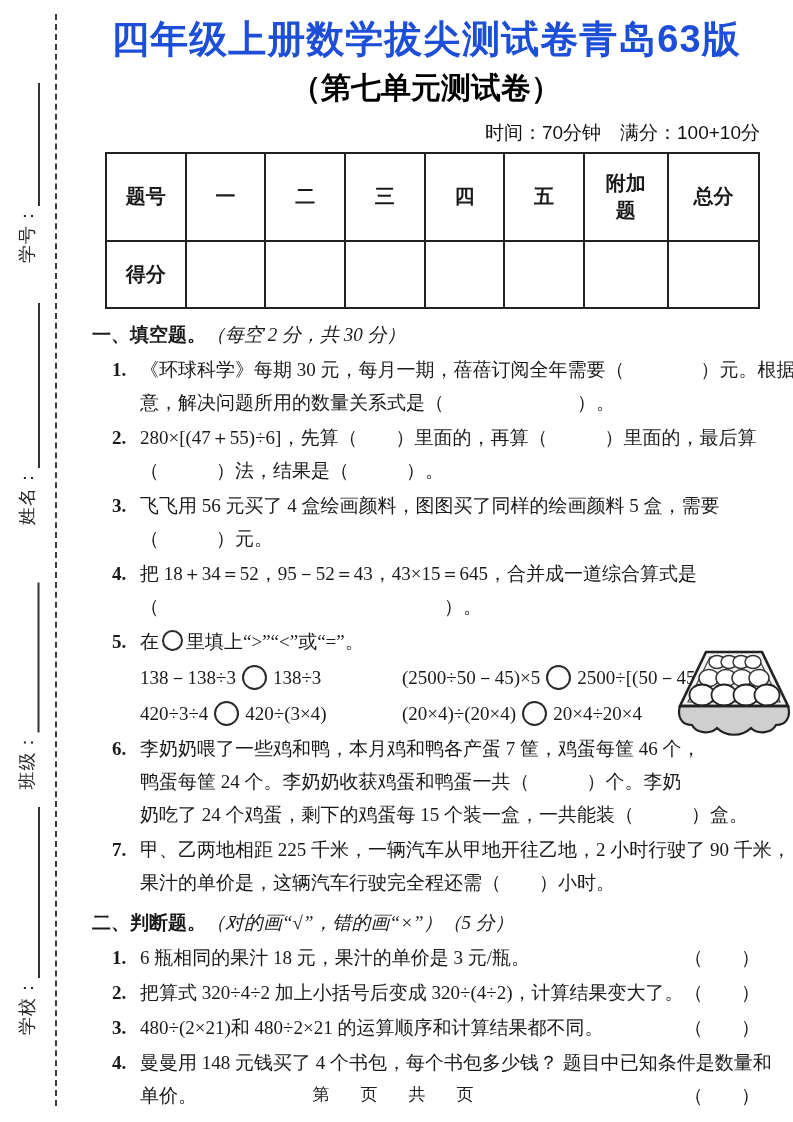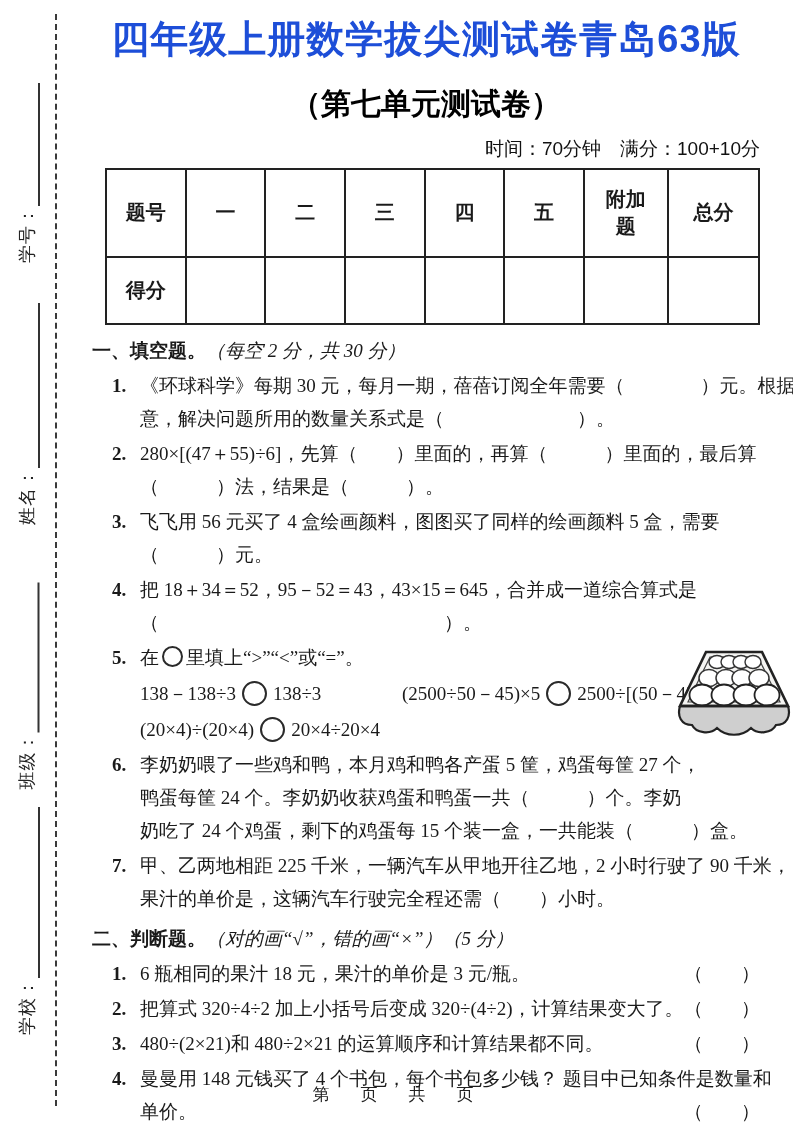--- a/index.html
+++ b/index.html
@@ -21,21 +21,21 @@
   .g3 { width:207px; left:-74px; top:671px; }
   .g4 { width:228px; left:-84px; top:906px; }
 
   
   .sheet { position:absolute; left:92px; top:16px; width:668px; }
   .title {
     margin:0; text-align:center; font-family:"Liberation Sans","DejaVu Sans",sans-serif;
     font-weight:bold; font-size:38px; line-height:1.25; letter-spacing:1px; color:#1d4ed8;
   }
   .subtitle {
-    margin:22px 0 0; text-align:center; font-family:"Liberation Sans","DejaVu Sans",sans-serif;
+    margin:6px 0 0; text-align:center; font-family:"Liberation Sans","DejaVu Sans",sans-serif;
     font-weight:bold; font-size:30px; line-height:1.2; color:#000;
   }
   .meta {
     text-align:right; font-family:"Liberation Sans","DejaVu Sans",sans-serif;
     font-size:19px; margin-top:14px; color:#111;
   }
   table.score-table { border-collapse:collapse; margin:6px 0 0 13px; table-layout:fixed; }
   table.score-table td {
     border:2px solid #222; text-align:center; vertical-align:middle;
     font-weight:bold; font-size:20px; padding:16px;margin-top:38px;
@@ -170,33 +170,38 @@
               <span class="circ"></span>
               <span>138÷3</span>
             </div>
           <div class="expr">
               <span>(2500÷50－45)×5</span>
               <span class="circ"></span>
               <span>2500÷[(50－45)×5]</span>
             </div>
         </div>
         <div class="expr-row">
+          <div class="expr first">
+              <span>420÷3÷4</span>
+              <span class="circ"></span>
+              <span>420÷(3×4)</span>
+            </div>
           <div class="expr">
               <span>(20×4)÷(20×4)</span>
               <span class="circ"></span>
               <span>20×4÷20×4</span>
             </div>
         </div>
       </div>
     </div>
 
     <div class="q">
       <span class="qnum">6.</span>
       <div class="qbody">
-        <div class="qline">李奶奶喂了一些鸡和鸭，本月鸡和鸭各产蛋 5 筐，鸡蛋每筐 27 个，</div>
+        <div class="qline">李奶奶喂了一些鸡和鸭，本月鸡和鸭各产蛋 7 筐，鸡蛋每筐 46 个，</div>
         <div class="qline">鸭蛋每筐 24 个。李奶奶收获鸡蛋和鸭蛋一共（　　　）个。李奶</div>
         <div class="qline">奶吃了 24 个鸡蛋，剩下的鸡蛋每 15 个装一盒，一共能装（　　　）盒。</div>
       </div>
     </div>
 
     <div class="q">
       <span class="qnum">7.</span>
       <div class="qbody">
         <div class="qline">甲、乙两地相距 225 千米，一辆汽车从甲地开往乙地，2 小时行驶了 90 千米，</div>
         <div class="qline">果汁的单价是，这辆汽车行驶完全程还需（　　）小时。</div>

